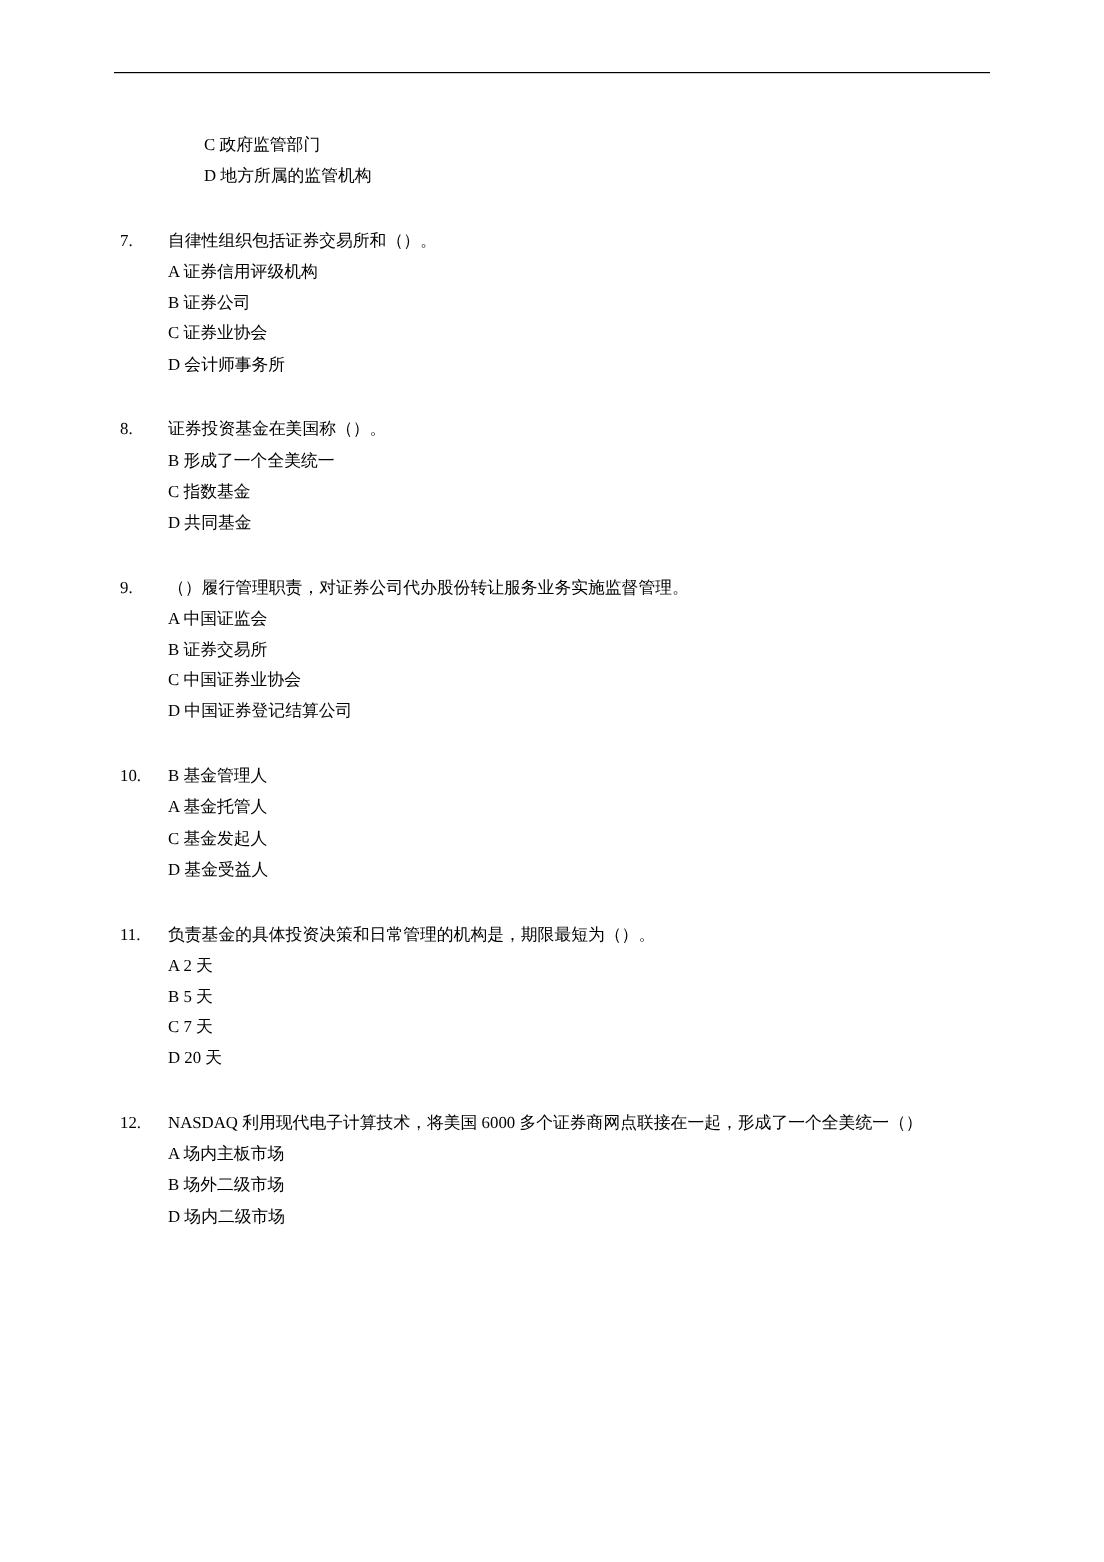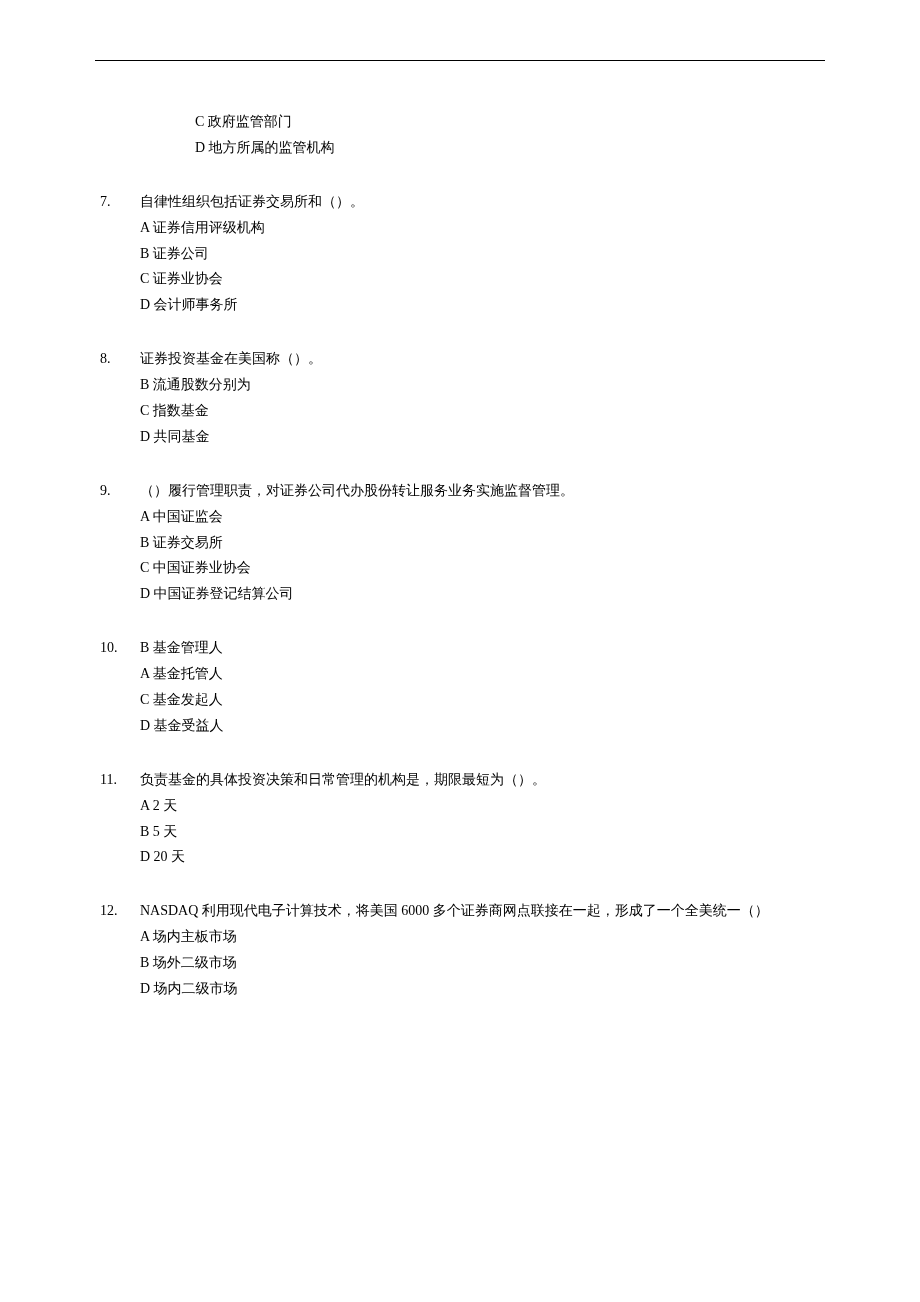--- a/index.html
+++ b/index.html
@@ -17,21 +17,21 @@
     box-sizing: border-box;
     padding: 60px 95px 100px 95px;
     position: relative;
   }
   .hr-top {
     border: none;
     border-top: 1.5px solid #000;
     margin: 0 0 48px 0;
   }
   .orphan-block {
-    margin-left: 100px;
+    margin-left: 75px;
     margin-bottom: 28px;
   }
   .question {
     display: flex;
     align-items: flex-start;
     margin-bottom: 28px;
   }
   .qnum {
     width: 40px;
     flex-shrink: 0;
@@ -67,21 +67,21 @@
           <span class="opt">A 证券信用评级机构</span>
           <span class="opt">B 证券公司</span>
           <span class="opt">C 证券业协会</span>
           <span class="opt">D 会计师事务所</span>
         </div>
       </div>
       <div class="question">
         <div class="qnum">8.</div>
         <div class="qbody">
           <div class="stem">证券投资基金在美国称（）。</div>
-          <span class="opt">B 流通股数分别为</span>
+          <span class="opt">B 形成了一个全美统一</span>
           <span class="opt">C 指数基金</span>
           <span class="opt">D 共同基金</span>
         </div>
       </div>
       <div class="question">
         <div class="qnum">9.</div>
         <div class="qbody">
           <div class="stem">（）履行管理职责，对证券公司代办股份转让服务业务实施监督管理。</div>
           <span class="opt">A 中国证监会</span>
           <span class="opt">B 证券交易所</span>
@@ -97,20 +97,21 @@
           <span class="opt">C 基金发起人</span>
           <span class="opt">D 基金受益人</span>
         </div>
       </div>
       <div class="question">
         <div class="qnum">11.</div>
         <div class="qbody">
           <div class="stem">负责基金的具体投资决策和日常管理的机构是，期限最短为（）。</div>
           <span class="opt">A 2 天</span>
           <span class="opt">B 5 天</span>
+          <span class="opt">C 7 天</span>
           <span class="opt">D 20 天</span>
         </div>
       </div>
       <div class="question">
         <div class="qnum">12.</div>
         <div class="qbody">
           <div class="stem">NASDAQ 利用现代电子计算技术，将美国 6000 多个证券商网点联接在一起，形成了一个全美统一（）</div>
           <span class="opt">A 场内主板市场</span>
           <span class="opt">B 场外二级市场</span>
           <span class="opt">D 场内二级市场</span>

